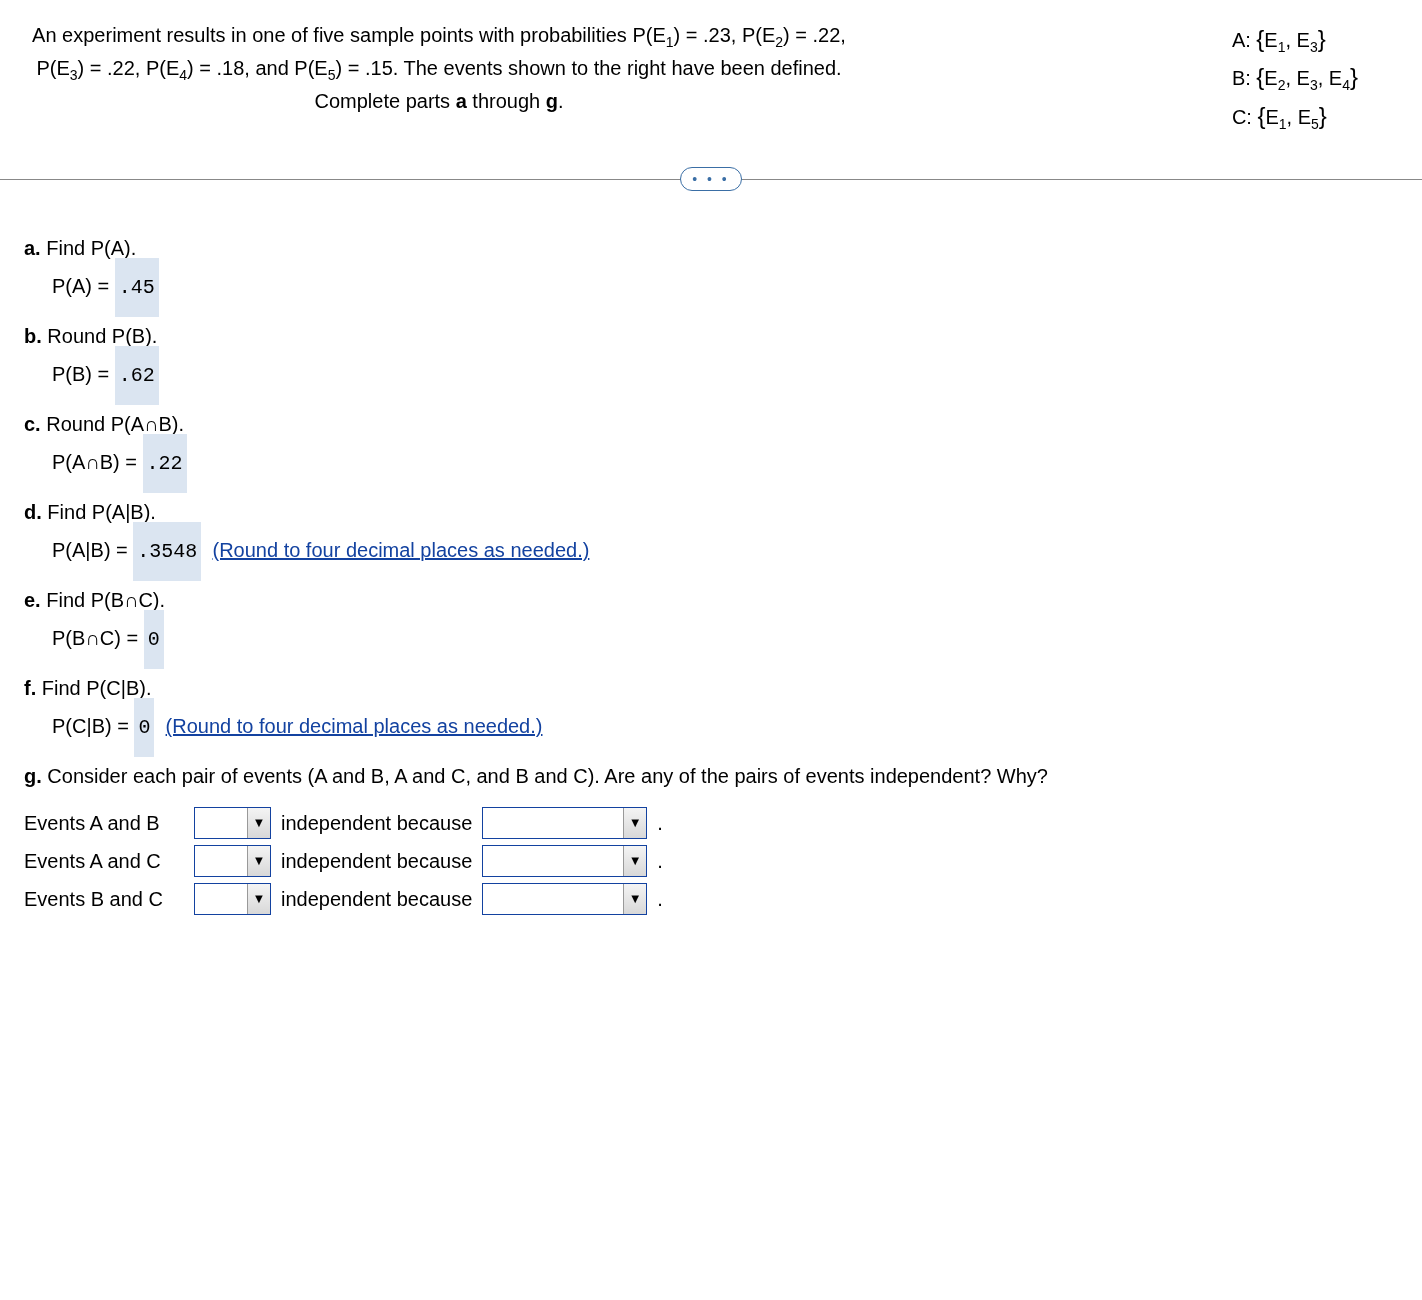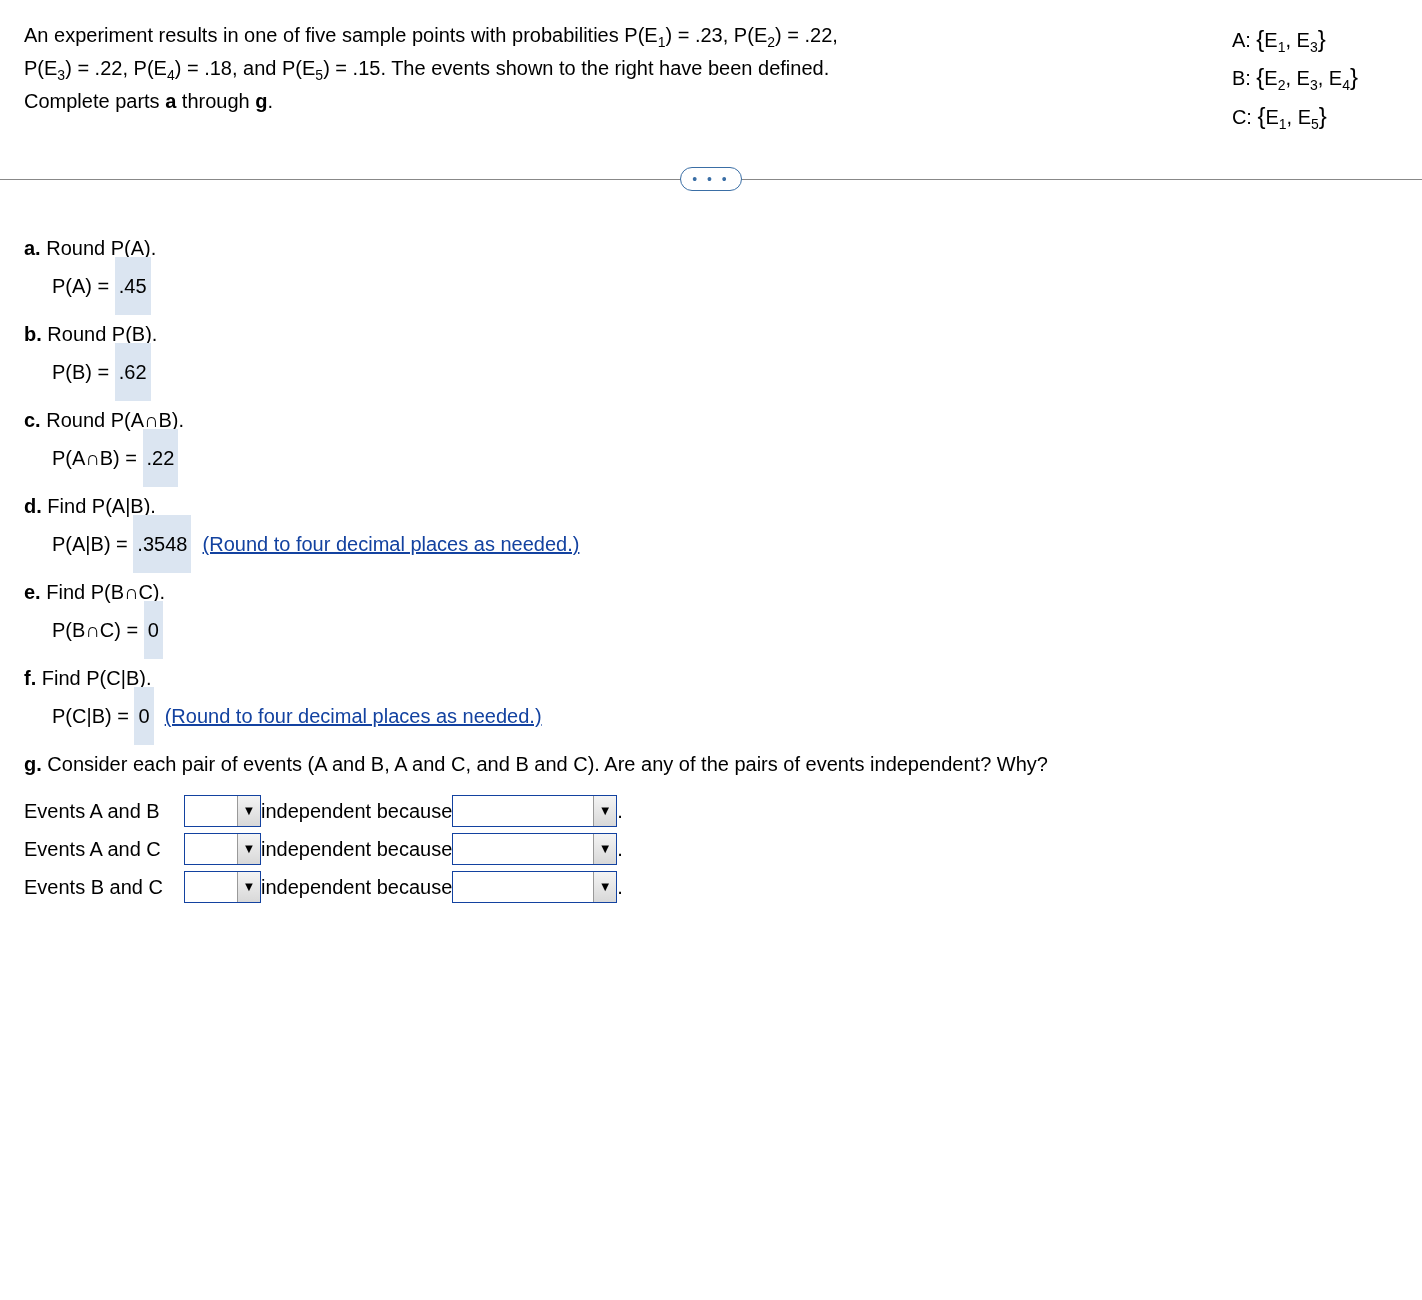--- a/index.html
+++ b/index.html
@@ -12,20 +12,21 @@
     box-sizing: border-box;
     line-height: 1.5;
   }
   .top-row {
     display: flex;
     justify-content: space-between;
     align-items: flex-start;
   }
   .problem-statement {
     max-width: 830px;
+    text-align: center;
   }
   .events-def {
     font-family: Liberation Sans, sans-serif;
     line-height: 1.6;
     padding-right: 40px;
     white-space: nowrap;
   }
   .events-def .brace { font-size: 24px; }
   .sub { font-size: 0.7em; vertical-align: sub; }
   .divider-wrap {
@@ -60,30 +61,31 @@
   .part {
     margin: 18px 0 8px 0;
   }
   .part .label { font-weight: bold; }
   .answer-line {
     margin: 8px 0 18px 28px;
   }
   .filled {
     background: #dbe5f1;
     padding: 18px 4px;
+    font-family: Liberation Mono, monospace;
   }
   .hint { color: #1342a0; text-decoration: underline; }
   .g-rows {
     margin-top: 16px;
   }
   .g-row {
     display: flex;
     align-items: center;
     margin: 6px 0;
-    gap: 0;
+    gap: 10px;
   }
   .g-row .pair-label {
     width: 160px;
   }
   .dd {
     display: inline-flex;
     align-items: stretch;
     border: 1px solid #1342a0;
     height: 30px;
     background: #fff;
@@ -121,21 +123,21 @@
   </div>
 </div>
 
 <div class="divider-wrap">
   <div class="divider-line"></div>
   <div class="dots-pill">• • •</div>
 </div>
 
 <div class="part">
   <span class="label">a.</span>
-  <span>Round P(A).</span>
+  <span>Find P(A).</span>
 </div>
 <div class="answer-line">
   <span>P(A) =</span>
   <span class="filled">.45</span>
 </div>
 
 <div class="part">
   <span class="label">b.</span>
   <span>Round P(B).</span>
 </div>

